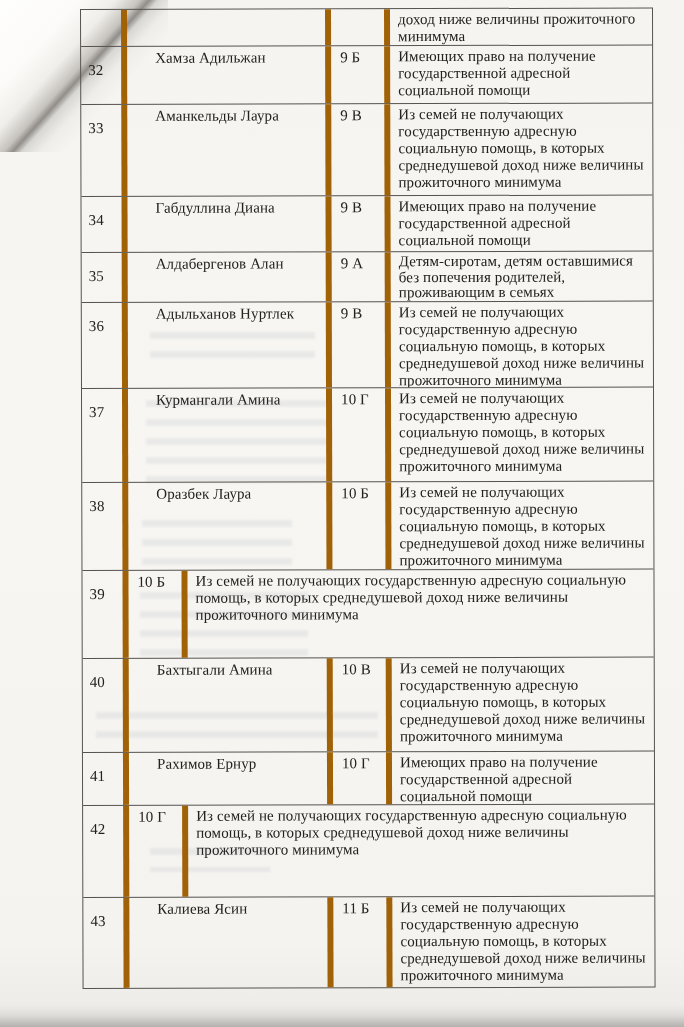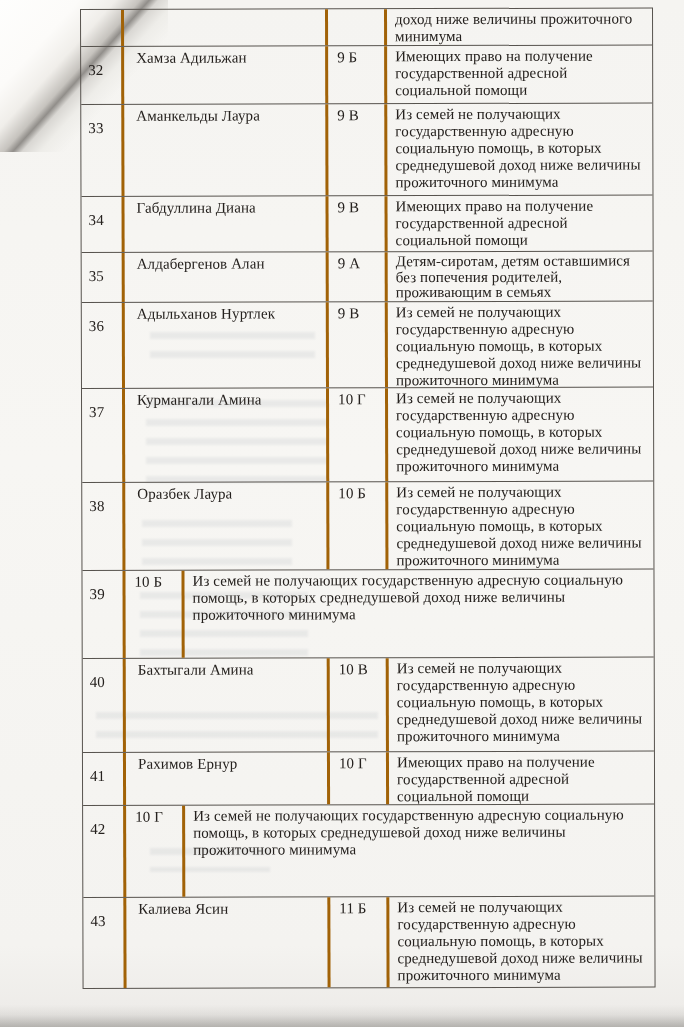--- a/index.html
+++ b/index.html
@@ -31,23 +31,23 @@
   }
   .row{display:flex;box-sizing:border-box;border-top:1px solid #57534e;}
   .row:first-child{border-top:none;}
   .cell{
     box-sizing:border-box;overflow:hidden;
     font-size:15px;line-height:17px;
     padding:3px 6px 0 8px;
     color:#25211e;
     letter-spacing:.1px;
   }
-  .cell + .cell{border-left:3px solid #a16207;}
+  .cell + .cell{border-left:6px solid #a16207;}
   .c-num{width:40px;padding-left:7px;margin-top:12px;}
-  .c-name{width:204px;padding-left:12px;white-space:nowrap;}
+  .c-name{width:204px;padding-left:28px;white-space:nowrap;}
   .c-grade{width:59px;padding-left:9px;white-space:nowrap;}
   .c-reason{flex:1;padding:2px 6px 0 8px;}
   .row:nth-child(5) .c-reason{line-height:15.5px;}
   
   .ghost{
     position:absolute;z-index:0;pointer-events:none;filter:blur(1.3px);opacity:.55;
     background:repeating-linear-gradient(180deg,
       rgba(125,135,146,.20) 0px, rgba(125,135,146,.20) 7px,
       rgba(125,135,146,0) 7px, rgba(125,135,146,0) 19px);
   }

